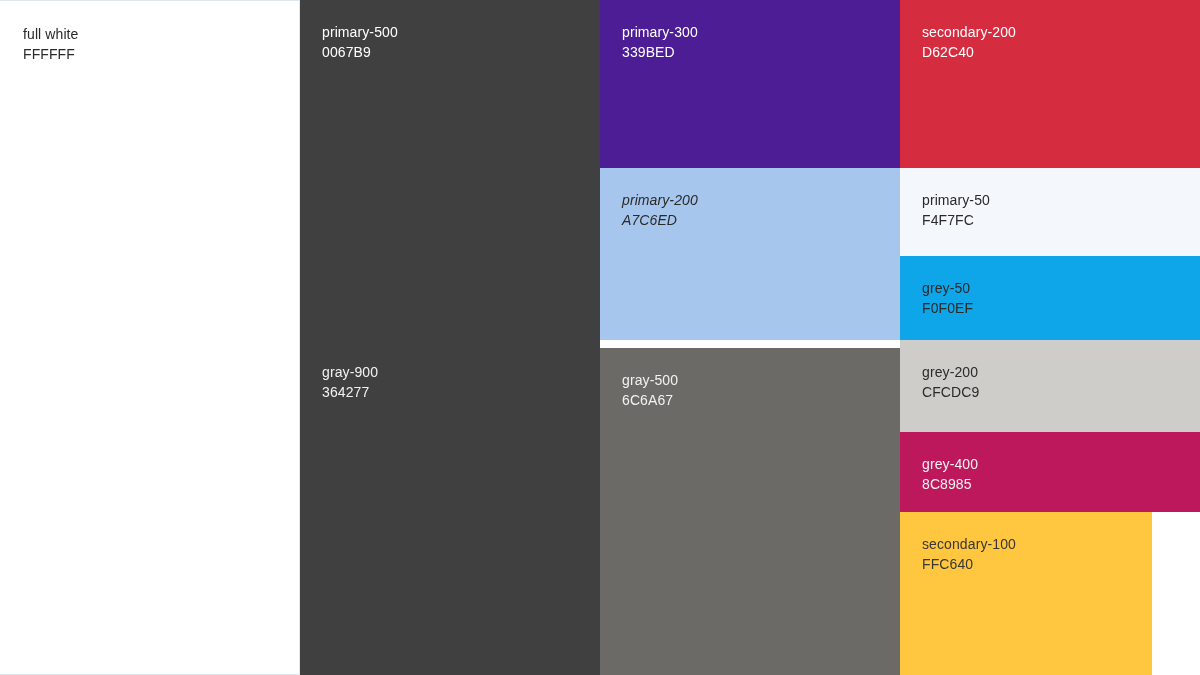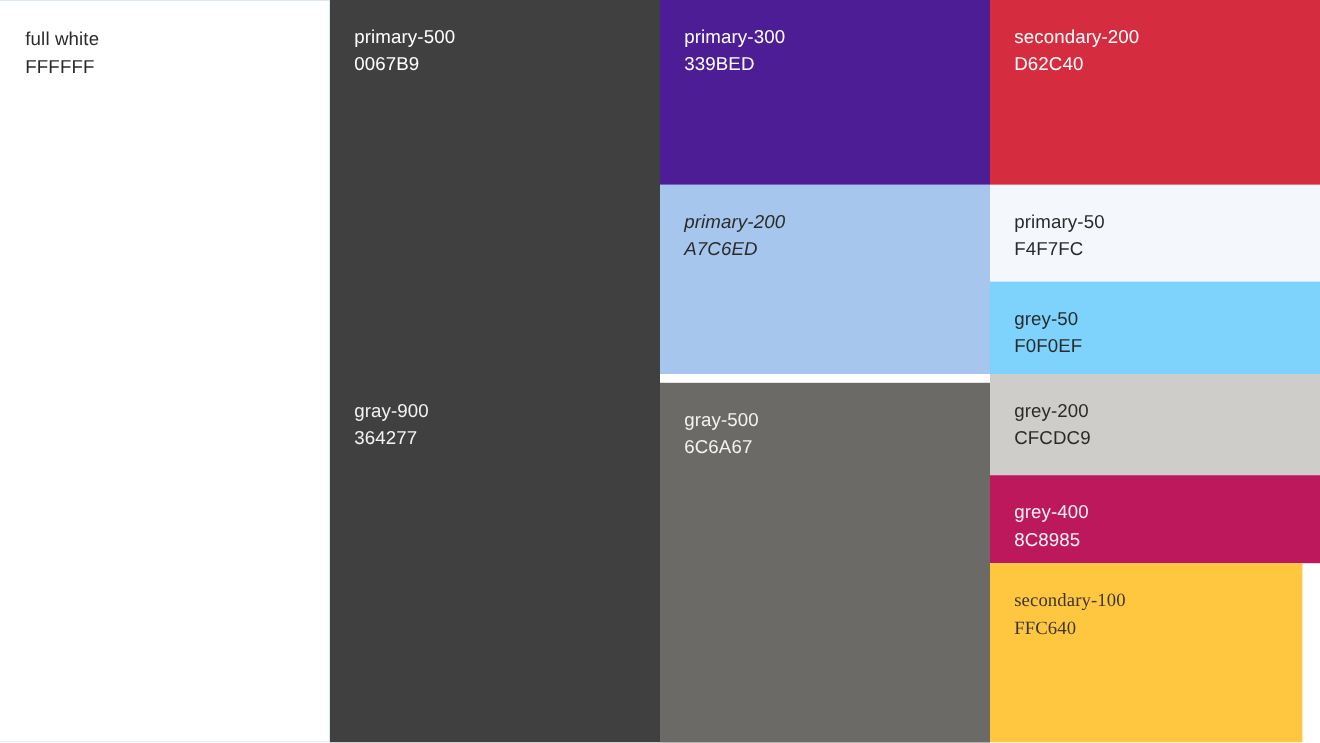--- a/index.html
+++ b/index.html
@@ -16,21 +16,21 @@
   }
   .swatch {
     position:absolute;
     overflow:hidden;
   }
   .swatch .label {
     position:absolute;
     left:22px;
     top:22px;
     line-height:1.45;
-    font-size:17px;
+    font-size:14px;
     letter-spacing:0.1px;
     white-space:nowrap;
   }
   .swatch .name { display:block; }
   .swatch .hex  { display:block; }
 
   
   #sw-full-white {
     left:0; top:0; width:300px; height:675px;
     background:#FFFFFF;
@@ -44,24 +44,24 @@
   #sw-gray-900    { left:300px; top:340px; width:300px; height:335px; background:#404040; }
 
   
   #sw-primary-300 { left:600px; top:0;     width:300px; height:168px; background:#4c1d95; }
   #sw-primary-200 { left:600px; top:168px; width:300px; height:172px; background:#A7C6ED;font-style:italic; }
   #sw-gray-500    { left:600px; top:348px; width:300px; height:335px; background:#6C6A67; }
 
   
   #sw-secondary-200 { left:900px; top:0;     width:300px; height:168px; background:#D62C40; }
   #sw-primary-50    { left:900px; top:168px; width:300px; height:88px;  background:#F4F7FC; }
-  #sw-grey-50       { left:900px; top:256px; width:300px; height:84px;  background:#7dd3fc; }
+  #sw-grey-50       { left:900px; top:256px; width:300px; height:84px;  background:#0ea5e9; }
   #sw-grey-200      { left:900px; top:340px; width:300px; height:92px;  background:#CFCDC9; }
   #sw-grey-400      { left:900px; top:432px; width:348px; height:80px;  background:#be185d;padding-left:16px; }
-  #sw-secondary-100 { left:900px; top:512px; width:284px; height:163px; background:#FFC640;font-family:Liberation Serif, serif; }
+  #sw-secondary-100 { left:900px; top:512px; width:252px; height:163px; background:#FFC640; }
 
   .text-dark  { color:#2a2a2a; }
   .text-light { color:#ffffff; }
   .text-light-dim { color:#f2f2f2; }
   .text-dark-soft { color:#3a3733; }
 </style>
 </head>
 <body>
 
 <div class="palette">

